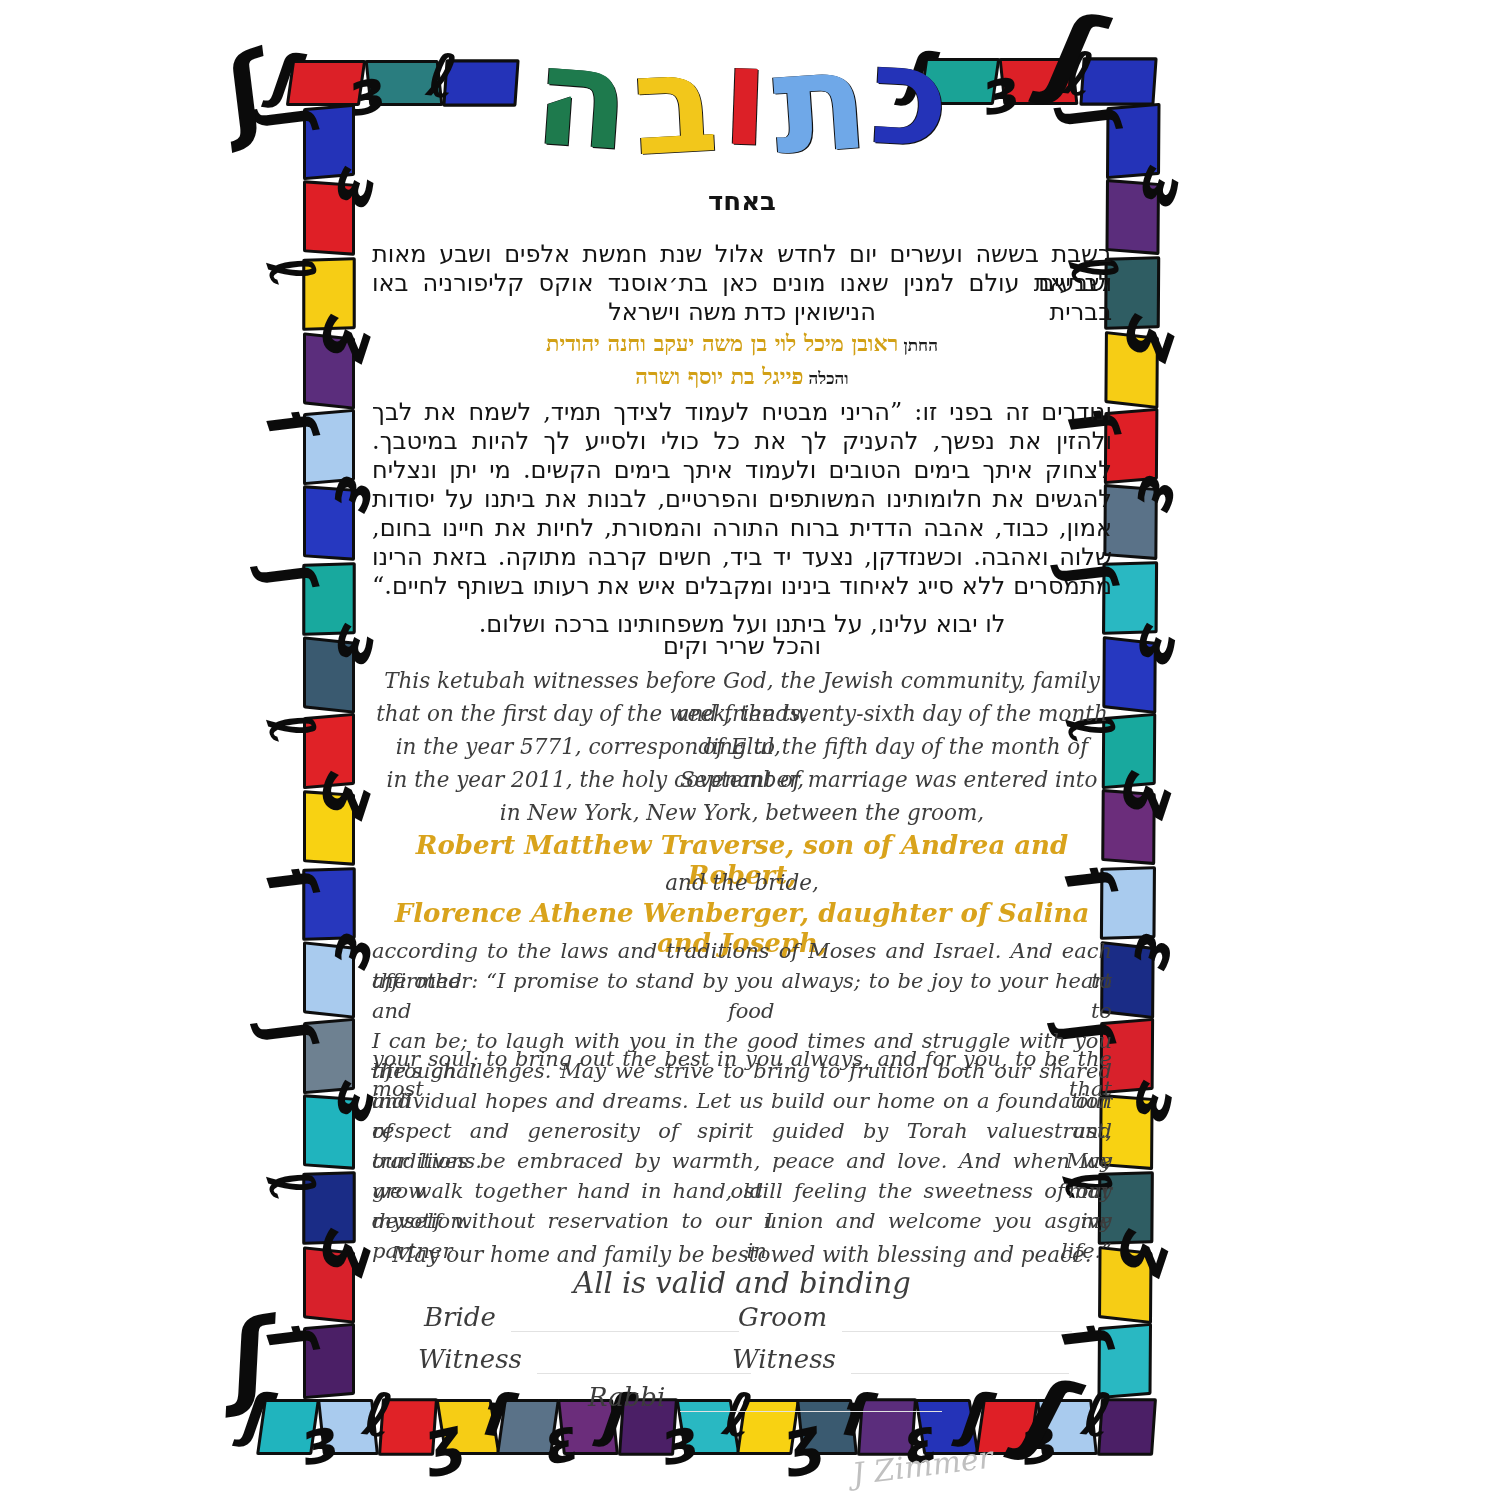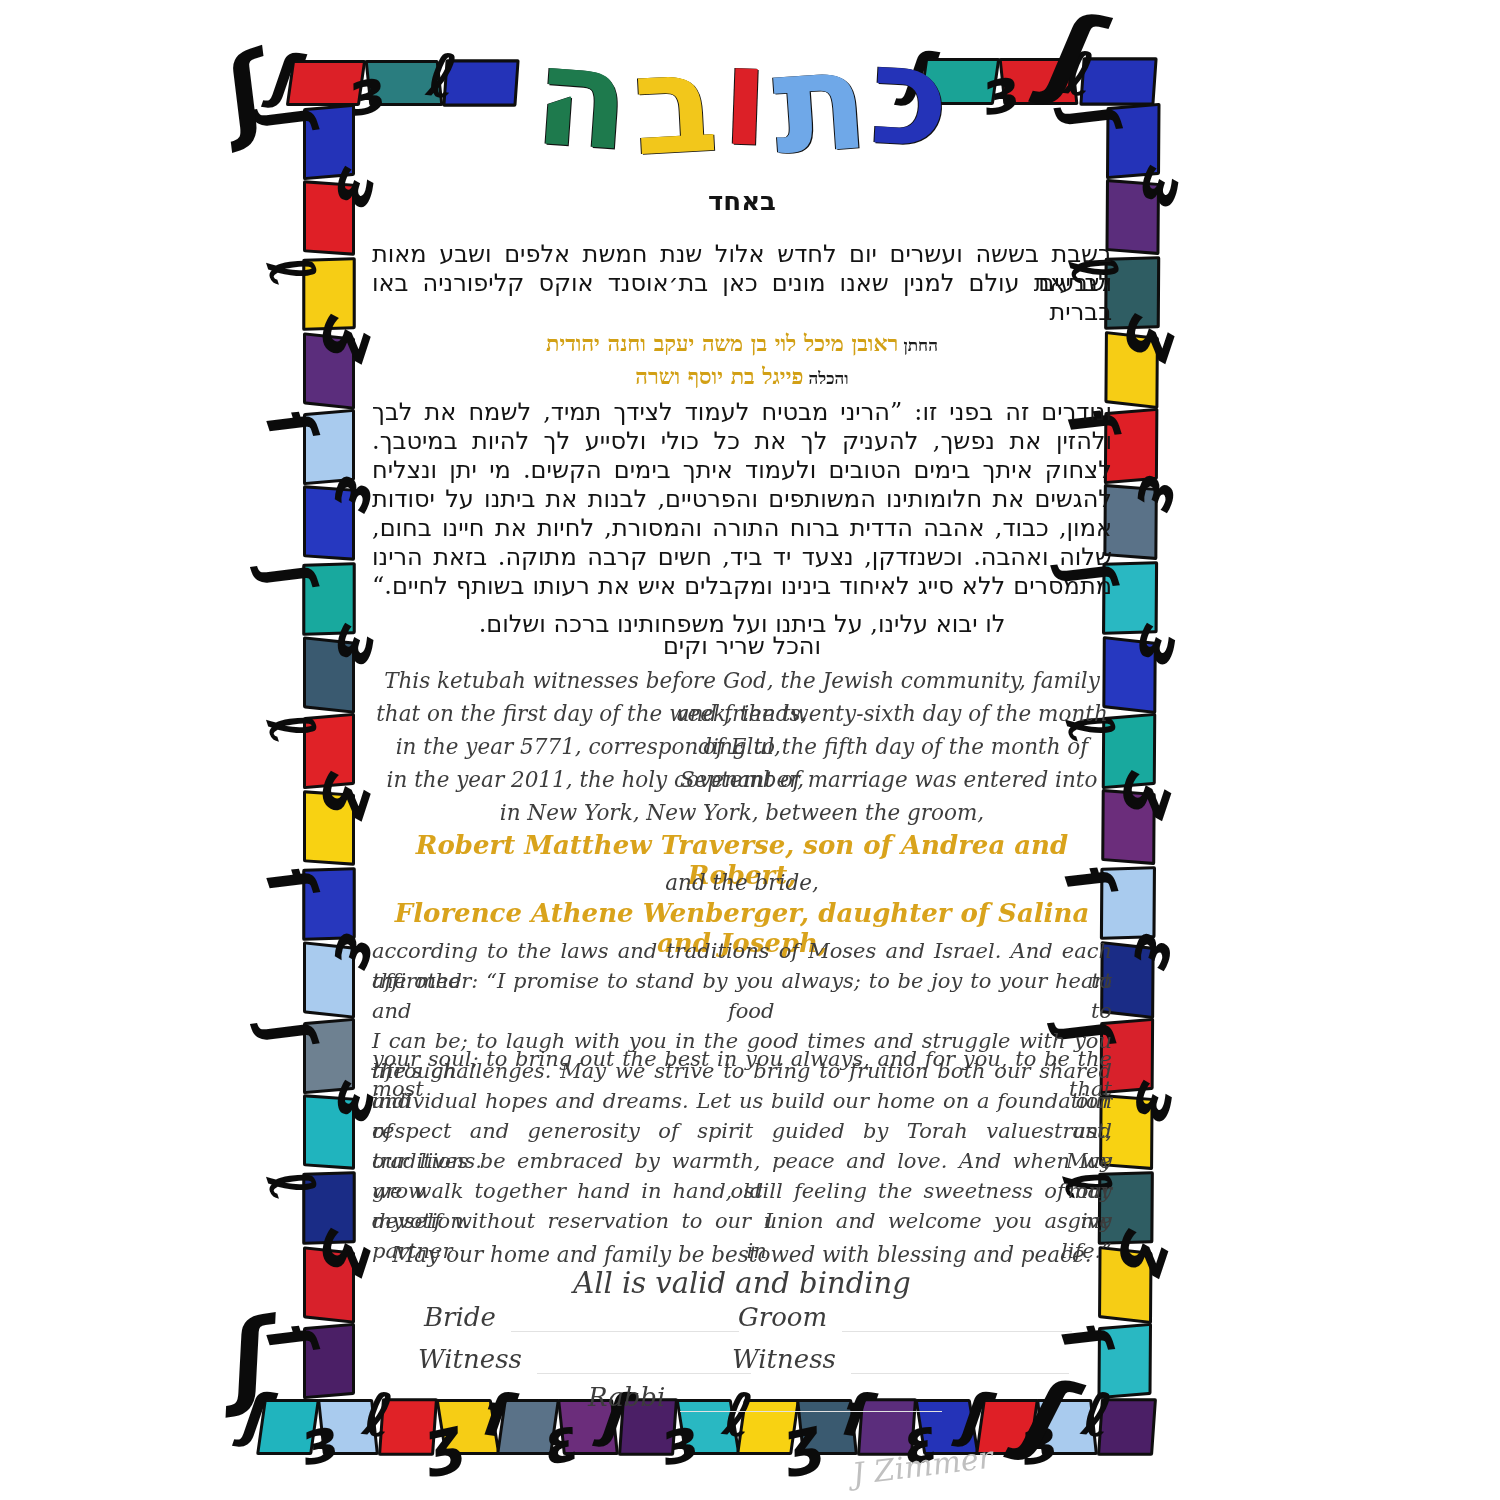--- a/index.html
+++ b/index.html
@@ -319,20 +319,21 @@
         <span class="t-letter" style="color: rgb(220, 32, 39);">ו</span>
         <span class="t-letter" style="color: rgb(242, 199, 27);">ב</span>
         <span class="t-letter" style="color: rgb(30, 122, 77);">ה</span>
       </div>
     </div>
 
     <div class="abs heb heb-opening" style="top:186px;">באחד</div>
 
     <div class="abs heb heb-line heb-justify" style="top:240px;">בשבת בששה ועשרים יום לחדש אלול שנת חמשת אלפים ושבע מאות ושבעים</div>
     <div class="abs heb heb-line heb-justify" style="top:269px;">לבריאת עולם למנין שאנו מונים כאן בת׳אוסנד אוקס קליפורניה באו בברית</div>
+    <div class="abs heb heb-line" style="top:298px;">הנישואין כדת משה וישראל</div>
 
     <div class="abs name-row" style="top:330px;">
       <span class="name-prefix">החתן</span>
       <span class="name-gold gold-h" style="color: rgb(210, 160, 21);">ראובן מיכל לוי בן משה יעקב וחנה יהודית</span>
     </div>
     <div class="abs name-row" style="top:363px;">
       <span class="name-prefix">והכלה</span>
       <span class="name-gold gold-h" style="color: rgb(210, 160, 21);">פייגל בת יוסף ושרה</span>
     </div>
 

